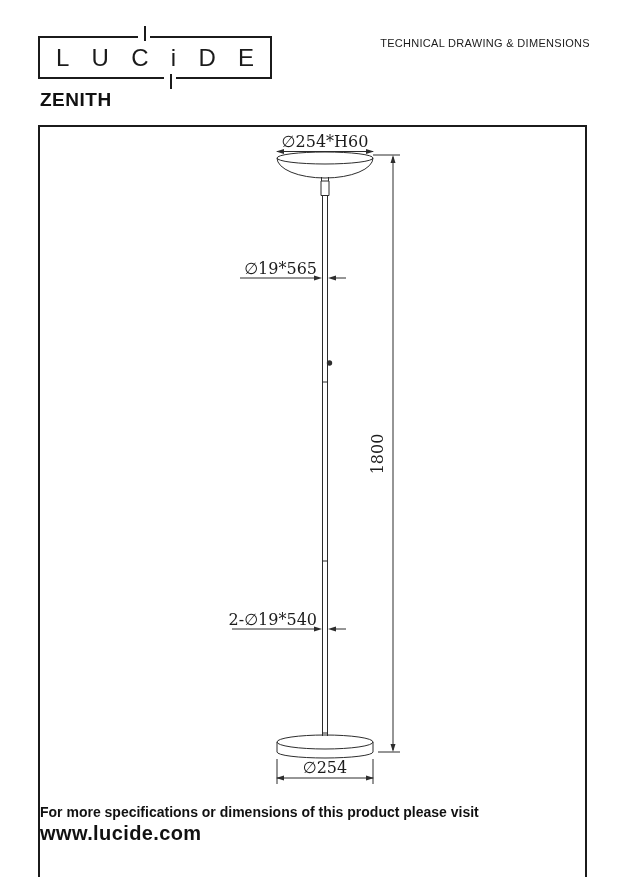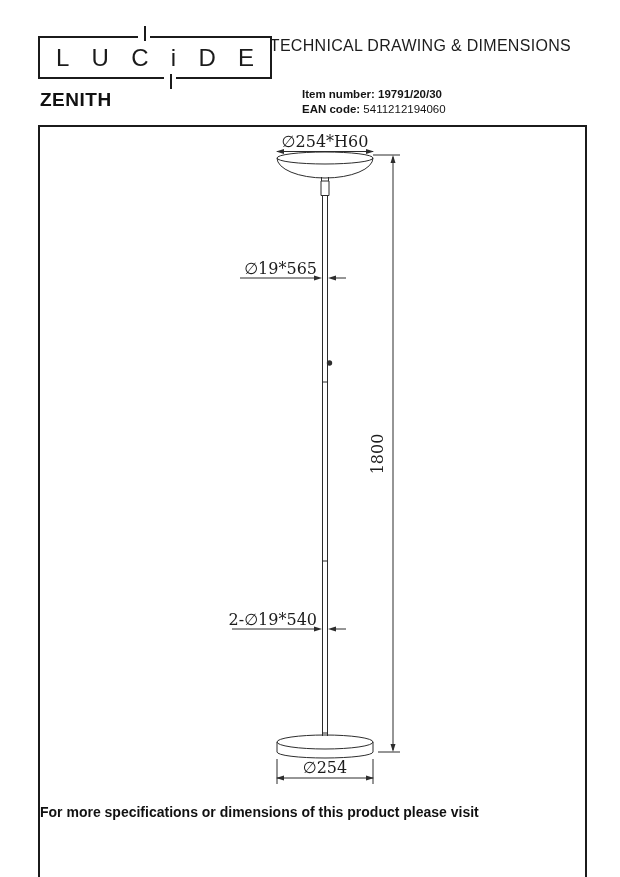--- a/index.html
+++ b/index.html
@@ -21,22 +21,22 @@
     font-size:24px; font-weight:400; color:#1b1b1b; line-height:1;
   }
   .logo-notch { position:absolute; width:12px; height:3px; background:#ffffff; }
   .notch-top { left:98px; top:-2.5px; }
   .notch-bottom { left:124px; bottom:-2.5px; }
   .logo-stroke { position:absolute; width:2px; background:#1b1b1b; }
   .stroke-c { left:104px; top:-12px; height:15px; }
   .stroke-i { left:130px; bottom:-12px; height:15px; }
 
   .doc-type {
-    position:absolute; top:37px; right:49px;
-    font-size:16px; letter-spacing:0.3px; color:#1c1c1c;
+    position:absolute; top:37px; right:30px;
+    font-size:11px; letter-spacing:0.3px; color:#1c1c1c;
   }
   .product-name {
     position:absolute; left:40px; top:89px;
     font-size:19px; font-weight:bold; letter-spacing:0.5px; color:#111;text-align:center;
   }
   .item-block {
     position:absolute; left:302px; top:87px;
     font-size:11.5px; line-height:14.5px; color:#141414;
   }
   .item-block .lbl { font-weight:bold; }
@@ -78,30 +78,20 @@
     <span class="logo-notch notch-top"></span>
     <span class="logo-stroke stroke-c"></span>
     <span class="logo-notch notch-bottom"></span>
     <span class="logo-stroke stroke-i"></span>
   </div>
 
   <div class="doc-type">TECHNICAL DRAWING &amp; DIMENSIONS</div>
 
   <div class="product-name">ZENITH</div>
 
-  <div class="item-block">
-    <div>
-      <span class="lbl">Item number:</span>
-      <span class="val-bold">19791/20/30</span>
-    </div>
-    <div>
-      <span class="lbl">EAN code:</span>
-      <span>5411212194060</span>
-    </div>
-  </div>
 
   <div class="drawing-area">
     <svg width="545" height="663" viewBox="0 0 545 663" fill="none" stroke="#2d2d2d" stroke-width="1">
 
       <g>
         <ellipse cx="285" cy="31" rx="48" ry="6"></ellipse>
         <path d="M237,31 A48,20 0 0 0 333,31"></path>
       </g>
 
       <g>
@@ -163,14 +153,15 @@
         <line x1="333" y1="632" x2="333" y2="657"></line>
         <line x1="237" y1="651" x2="333" y2="651"></line>
         <polygon points="236,651 244,648.5 244,653.5" fill="#2d2d2d" stroke="none"></polygon>
         <polygon points="334,651 326,648.5 326,653.5" fill="#2d2d2d" stroke="none"></polygon>
         <text class="dim-text" x="285" y="646" text-anchor="middle" stroke="none">∅254</text>
       </g>
     </svg>
   </div>
 
   <div class="footer-note">For more specifications or dimensions of this product please visit</div>
+  <div class="footer-site">www.lucide.com</div>
 
 </div>
 
 </body></html>

